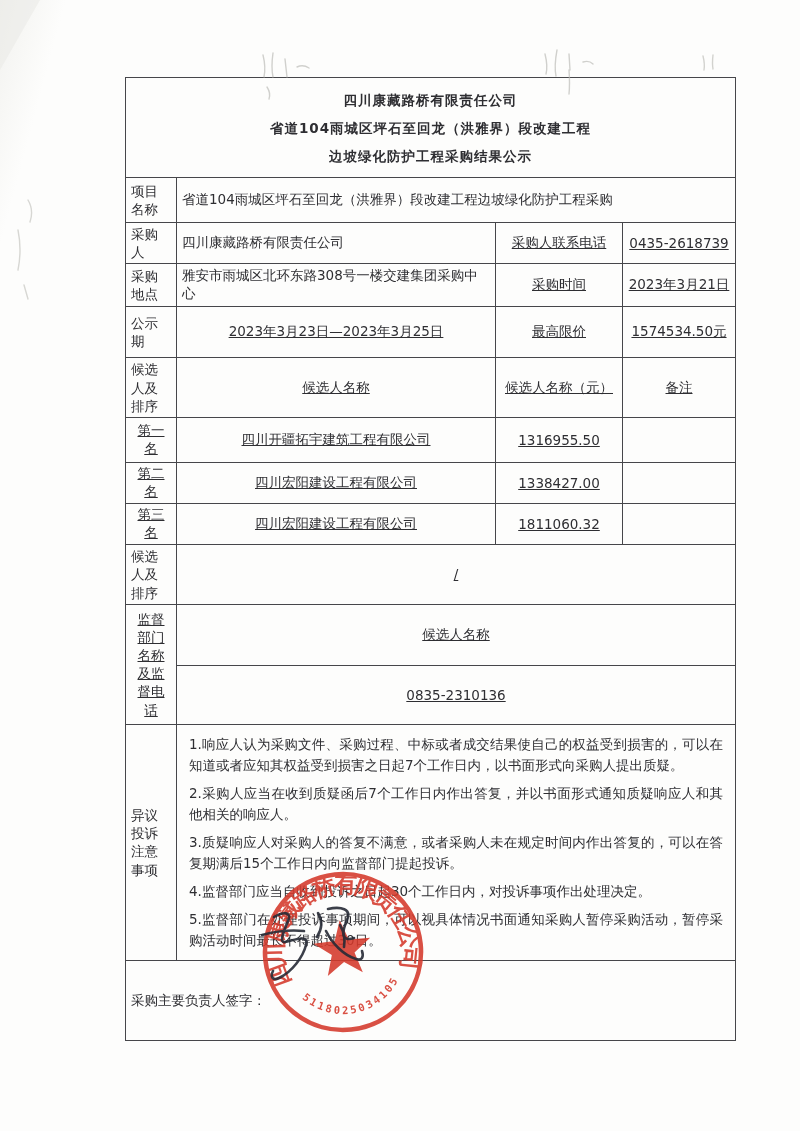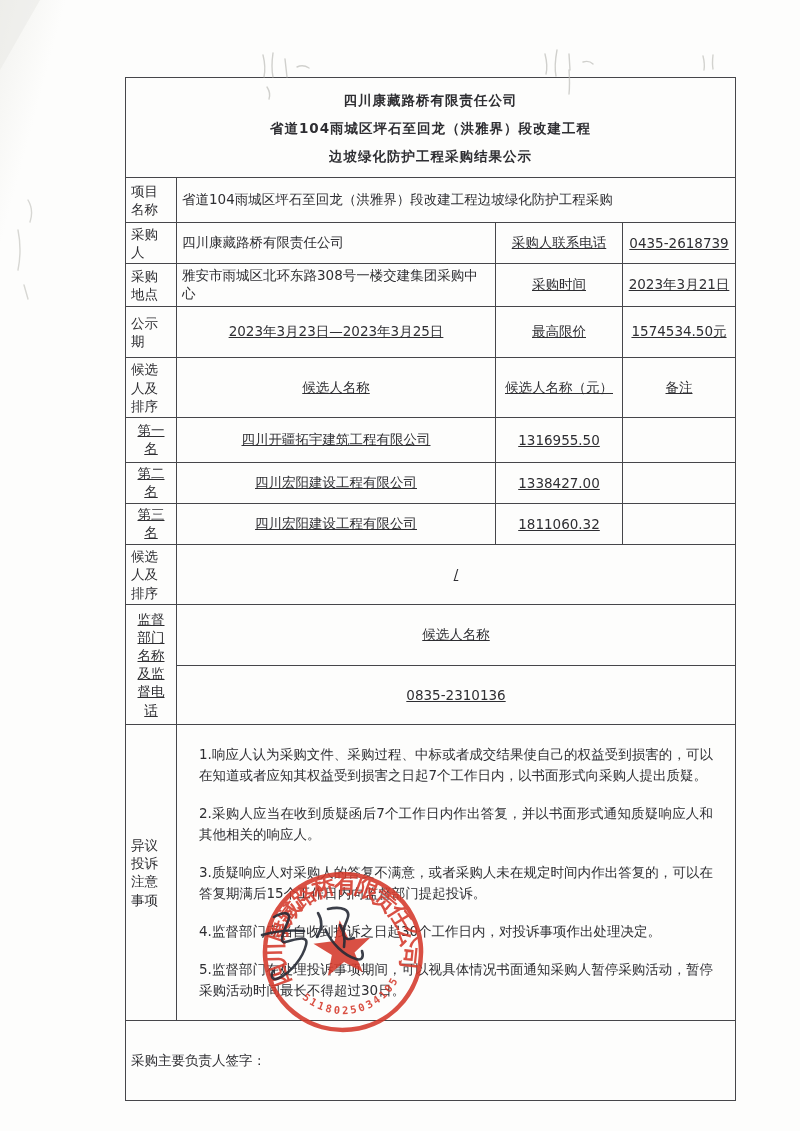--- a/index.html
+++ b/index.html
@@ -37,21 +37,21 @@
     text-align:center;font-weight:bold;font-size:17.5px;
     line-height:28px;letter-spacing:1px;padding-top:8px;
   }
   td.lbl{line-height:1.35;}
   td.c{text-align:center;text-decoration:underline;}
   td.l{text-align:left;padding-left:8px;}
   td.rules{
     font-size:13px;line-height:1.56;text-align:justify;
     padding:8px 10px;vertical-align:middle;
   }
-  td.rules .rule-item{margin:17px;}
+  td.rules .rule-item{margin:7px;}
   td.sign-cell{font-size:14px;padding-left:4px;font-family:Liberation Serif, serif;}
   .overlay{position:absolute;pointer-events:none;}
   .stamp-svg{left:251px;top:858px;z-index:30;opacity:.88;}
   .sign-svg{left:240px;top:895px;z-index:40;}
   .pencil{z-index:5;opacity:.65;}
 </style>
 </head>
 <body>
 
 <div class="scan-shade"></div>

